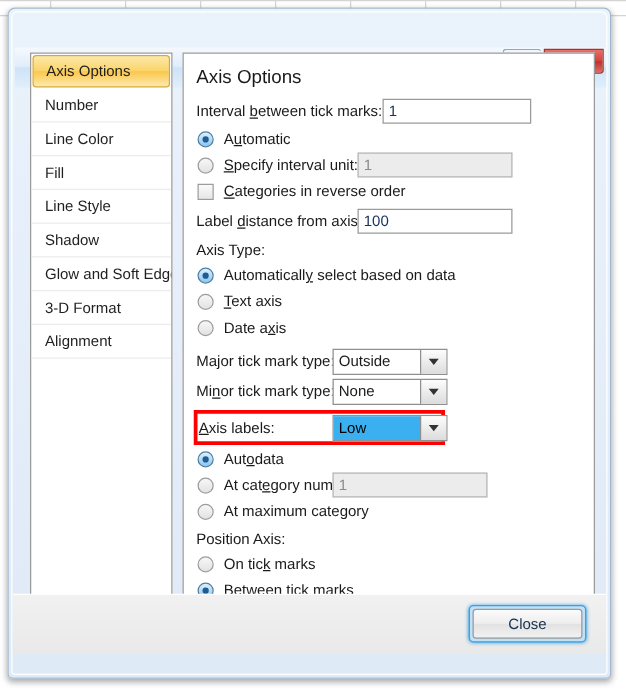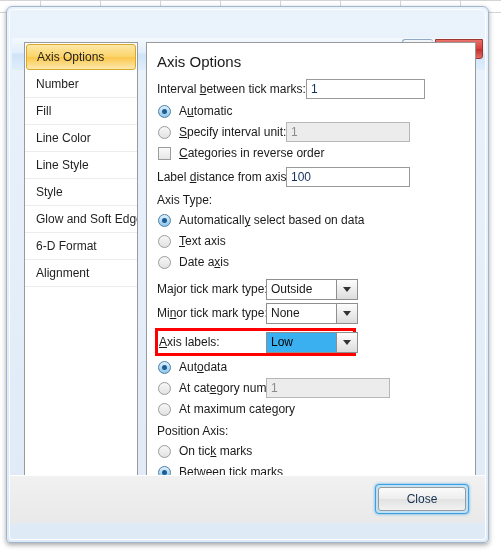--- a/index.html
+++ b/index.html
@@ -195,26 +195,26 @@
     <div class="title-text">Format Axis</div>
     <div class="wincontrols">
       <div class="btn-help">?</div>
       <div class="btn-close">✕</div>
     </div>
   </div>
 
   <div class="sidebar">
     <div class="side-item sel"><span>Axis Options</span></div>
     <div class="side-item"><span>Number</span></div>
+    <div class="side-item"><span>Line Color</span></div>
     <div class="side-item"><span>Fill</span></div>
-    <div class="side-item"><span>Line Color</span></div>
     <div class="side-item"><span>Line Style</span></div>
-    <div class="side-item"><span>Style</span></div>
+    <div class="side-item"><span>Shadow</span></div>
     <div class="side-item"><span>Glow and Soft Edges</span></div>
-    <div class="side-item"><span>6-D Format</span></div>
+    <div class="side-item"><span>3-D Format</span></div>
     <div class="side-item"><span>Alignment</span></div>
   </div>
 
   <div class="main">
 
     <div class="pane-title">Axis Options</div>
 
     <div class="row">
       <span class="lbl"><span>Interval </span><u>b</u><span>etween tick marks:</span></span>
       <input class="tb" style="left: 151px; width: 119px;" value="1">

